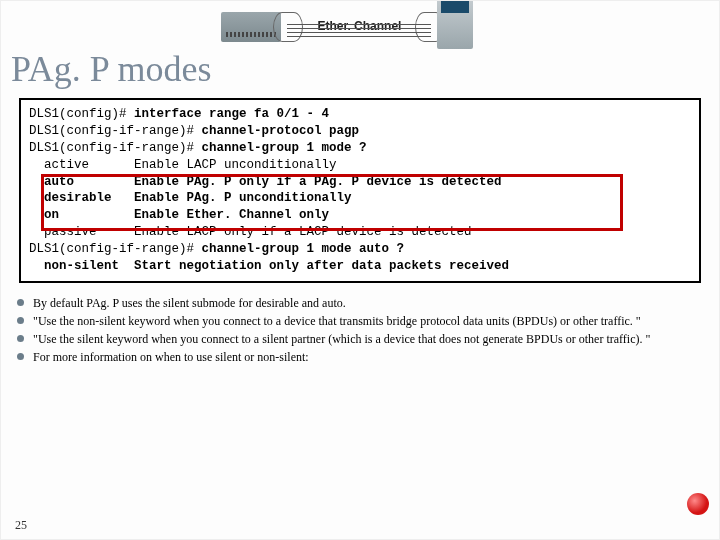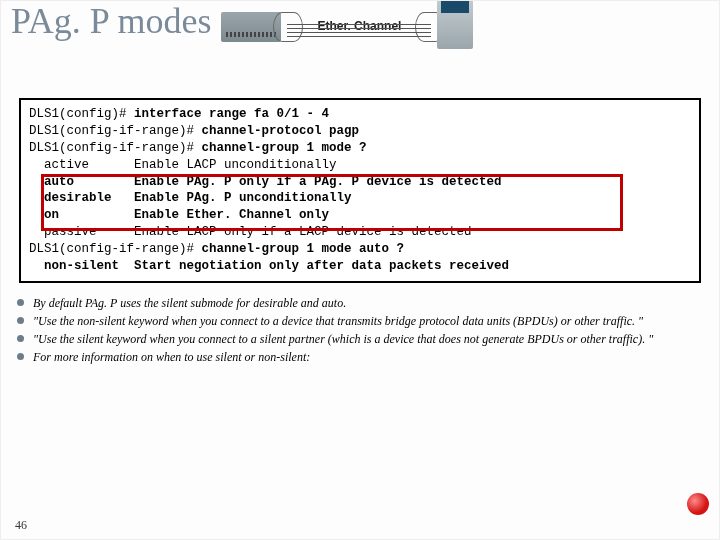--- a/index.html
+++ b/index.html
@@ -17,20 +17,21 @@
     align-items: flex-start;
     padding: 0 10px;
     height: 70px;
   }
   .title {
     font-size: 36px;
     color: #7b8a9a;
     font-family: Georgia, serif;
     line-height: 1;
     padding-top: 2px;
+    margin-top: 48px;
   }
   .diagram {
     display: flex;
     align-items: center;
     margin-left: 10px;
     position: relative;
     padding-top: 4px;
   }
   .switch {
     width: 60px;
@@ -112,21 +113,20 @@
     width: 582px;
     height: 57px;
     pointer-events: none;
   }
 
   .bullets {
     padding: 4px 24px 0 10px;
     font-family: Georgia, serif;
     font-size: 12px;
     line-height: 1.35;
-    font-style: italic;
   }
   .bullets li {
     list-style: none;
     position: relative;
     padding-left: 22px;
     margin-bottom: 2px;
   }
   .bullets li::before {
     content: "";
     position: absolute;
@@ -191,14 +191,14 @@
 <span>DLS1(config-if-range)# </span><b>channel-group 1 mode auto ?</b>
 <b>  non-silent  Start negotiation only after data packets received</b><div class="red-box"></div></div>
 
 <ul class="bullets">
   <li><span>By default PAg. P uses the silent submode for desirable and auto.</span></li>
   <li><span>"Use the non-silent keyword when you connect to a device that transmits bridge protocol data units (BPDUs) or other traffic. "</span></li>
   <li><span>"Use the silent keyword when you connect to a silent partner (which is a device that does not generate BPDUs or other traffic). "</span></li>
   <li><span>For more information on when to use silent or non-silent:</span></li>
 </ul>
 
-<div class="page-num">46</div>
+<div class="page-num">25</div>
 <div class="art-circle"></div>
 
 </body></html>

